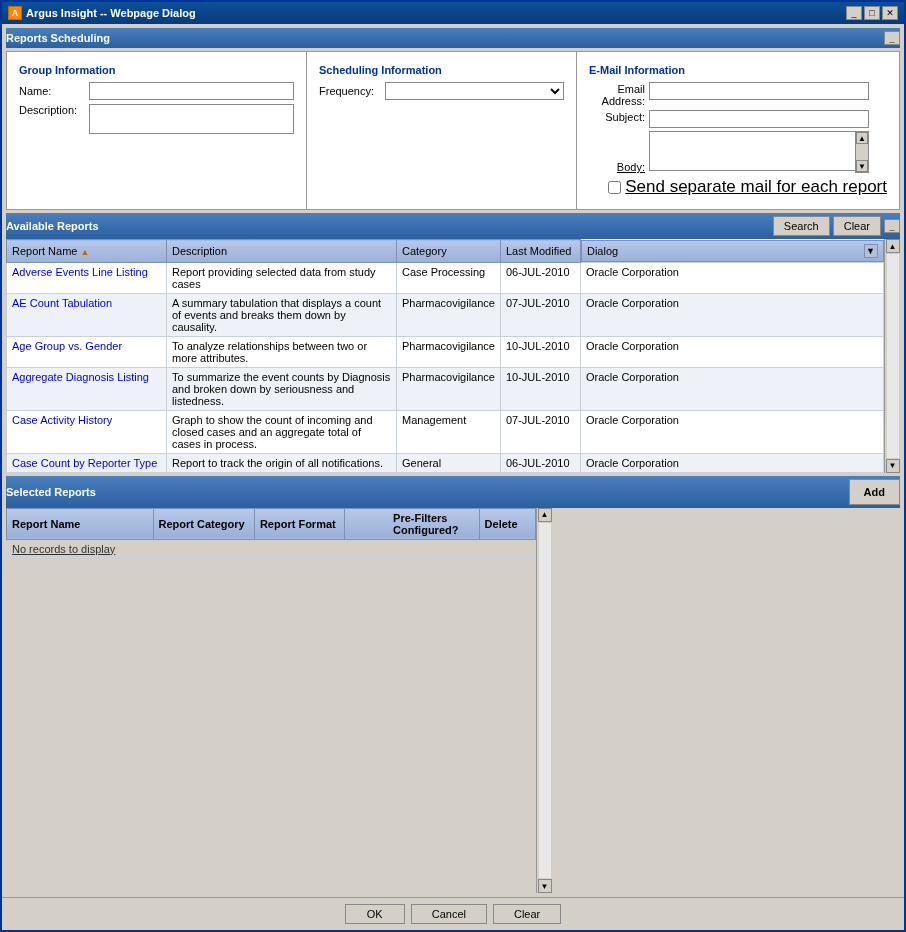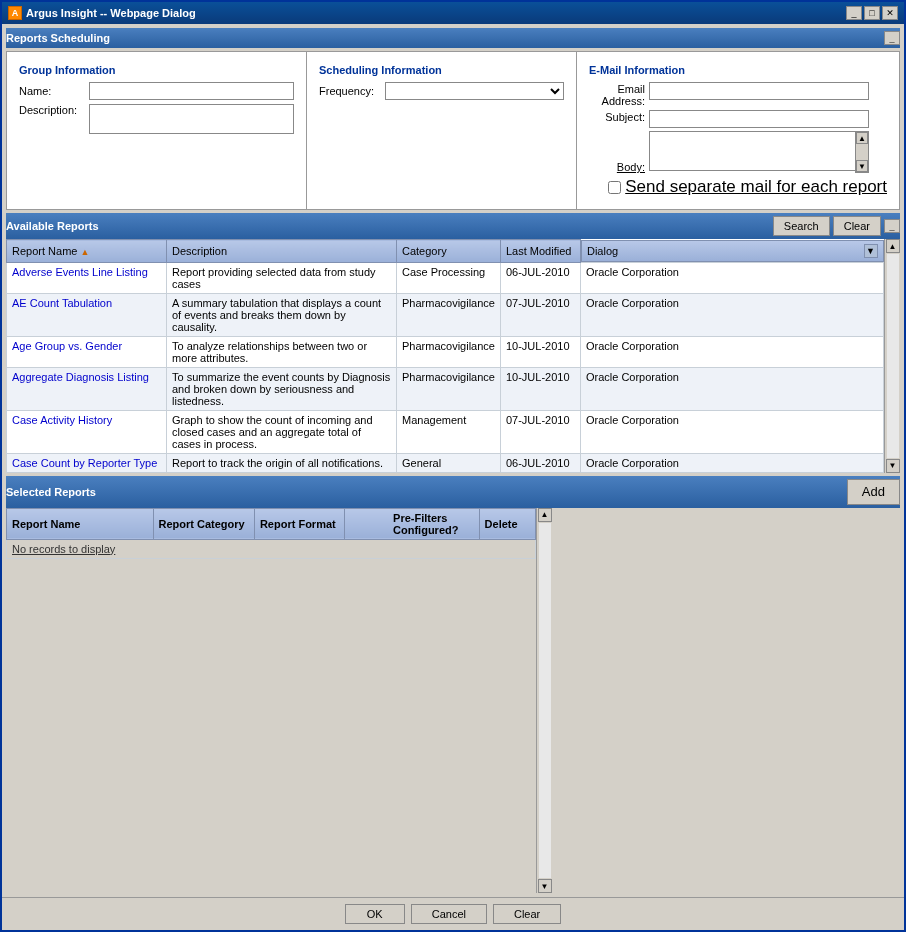--- a/index.html
+++ b/index.html
@@ -93,21 +93,21 @@
     .filter-icon { width: 14px; height: 14px; background: #b0c0d8; border: 1px solid #8090b0; display: flex; align-items: center; justify-content: center; font-size: 9px; cursor: pointer; }
 
     .col-name { width: 160px; }
     .col-desc { width: 230px; }
     .col-cat { width: 90px; }
     .col-mod { width: 80px; }
     .col-author { width: auto; }
 
     
     .selected-reports-section { flex: 1; display: flex; flex-direction: column; overflow: hidden; }
-    .add-btn { background: #d4d0c8; border: 1px solid #888; padding: 2px 14px; font-size: 13px; cursor: pointer; height: 26px; }
+    .add-btn { background: #d4d0c8; border: 1px solid #888; padding: 2px 14px; font-size: 11px; cursor: pointer; height: 26px; font-weight: bold; }
     .selected-table { width: 100%; border-collapse: collapse; }
     .selected-table th { 
       background: linear-gradient(to bottom, #b8c8e8, #9ab0d8);
       border: 1px solid #8090b0;
       padding: 3px 5px;
       text-align: left;
       font-weight: bold;
       font-size: 11px;
     }
     .selected-table td { 

